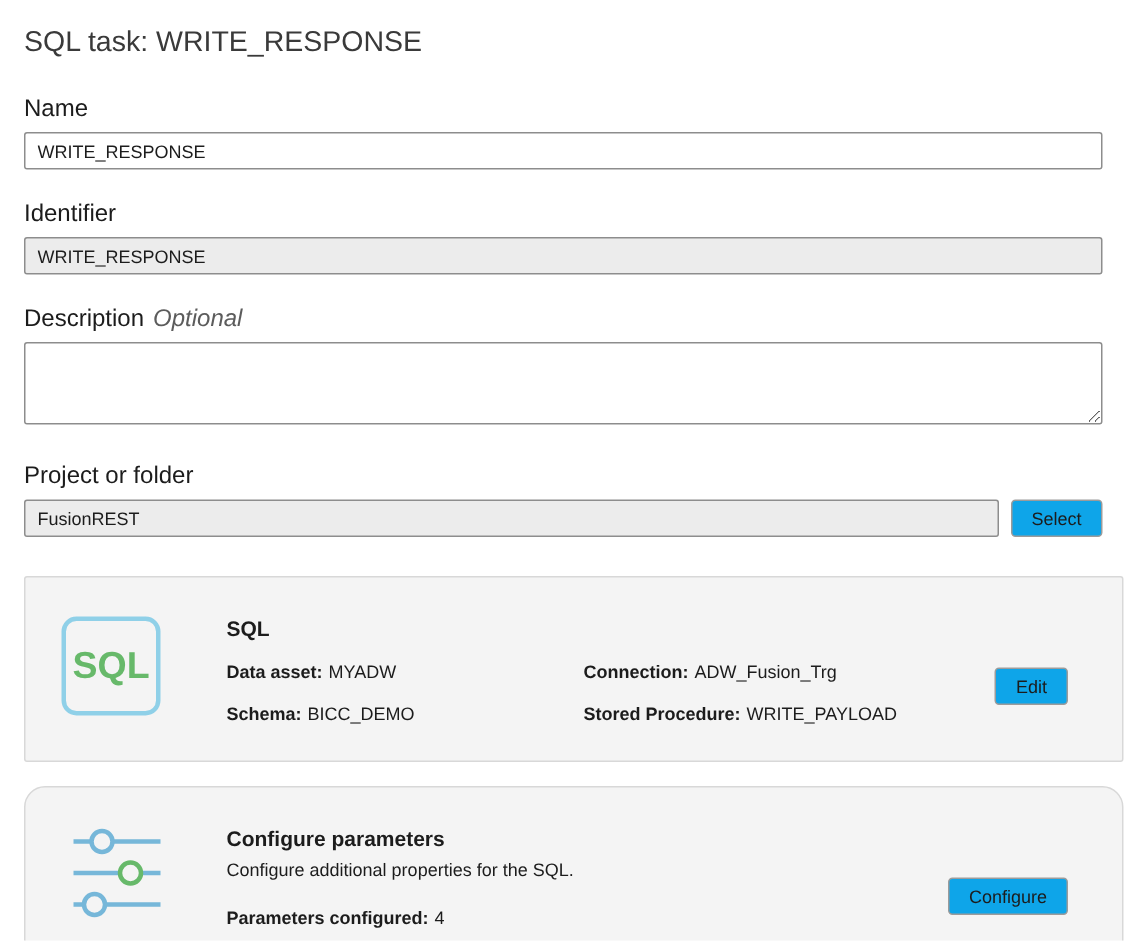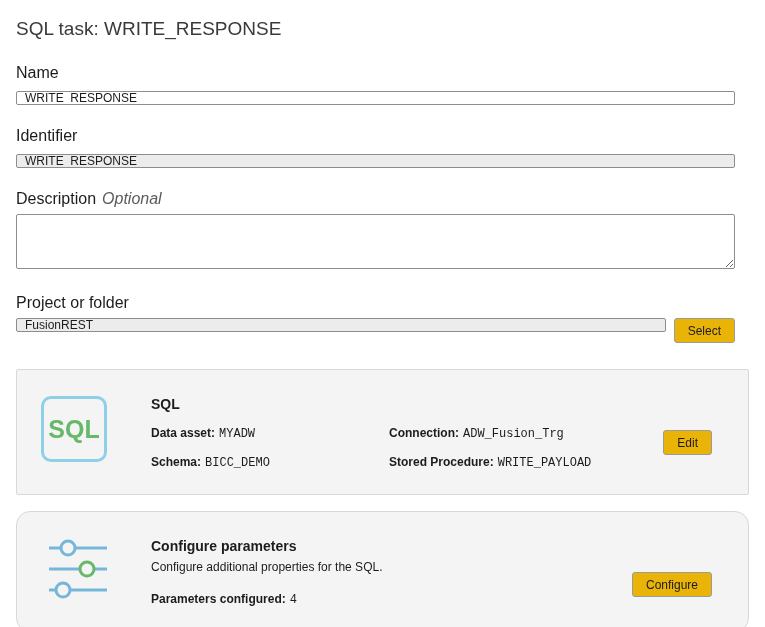--- a/index.html
+++ b/index.html
@@ -28,21 +28,21 @@
     color: #1c1c1c;
     margin-bottom: 6px;
   }
   .optional {
     font-style: italic;
     color: #5c5c5c;
     margin-left: 6px;
   }
   .text-input {
     width: 100%;
-    height: 14px;
+    height: 25px;
     border: 1px solid #8d8d8d;
     border-radius: 2px;
     padding: 2px 8px;
     font-size: 12px;
     font-family: inherit;
     color: #1c1c1c;
     background: #ffffff;
   }
   .text-input.readonly { background: #ececec; }
   .textarea {
@@ -58,21 +58,21 @@
   }
   .project-row { display: flex; gap: 8px; width: 719px; justify-content: flex-end; }
   .project-row .text-input { flex: 1; }
 
   .btn {
     height: 25px;
     padding: 0 13px;
     font-size: 12px;
     font-family: inherit;
     color: #1c1c1c;
-    background: #eab308;
+    background: #0ea5e9;
     border: 1px solid #9b9b9b;
     border-radius: 3px;
     cursor: pointer;
     white-space: nowrap;
   }
 
   .card {
     width: 733px;
     background: #f4f4f4;
     border: 1px solid #d8d8d8;
@@ -105,21 +105,21 @@
   .card-desc { font-size: 12px; margin: -8px 0 18px 0; }
 
   .kv-grid {
     display: grid;
     grid-template-columns: 238px auto;
     row-gap: 14px;
     font-size: 12px;
   }
   .kv { font-size: 12px; }
   .kv .k { font-weight: bold; }
-  .kv .v { font-weight: normal; margin-left: 4px; font-family: Liberation Mono, monospace; }
+  .kv .v { font-weight: normal; margin-left: 4px; }
 
   .card .btn { margin-left: auto; margin-top: 36px; }
 </style>
 </head>
 <body>
 
 <div class="page">
 
   <h1 class="page-title">SQL task: WRITE_RESPONSE</h1>
 

